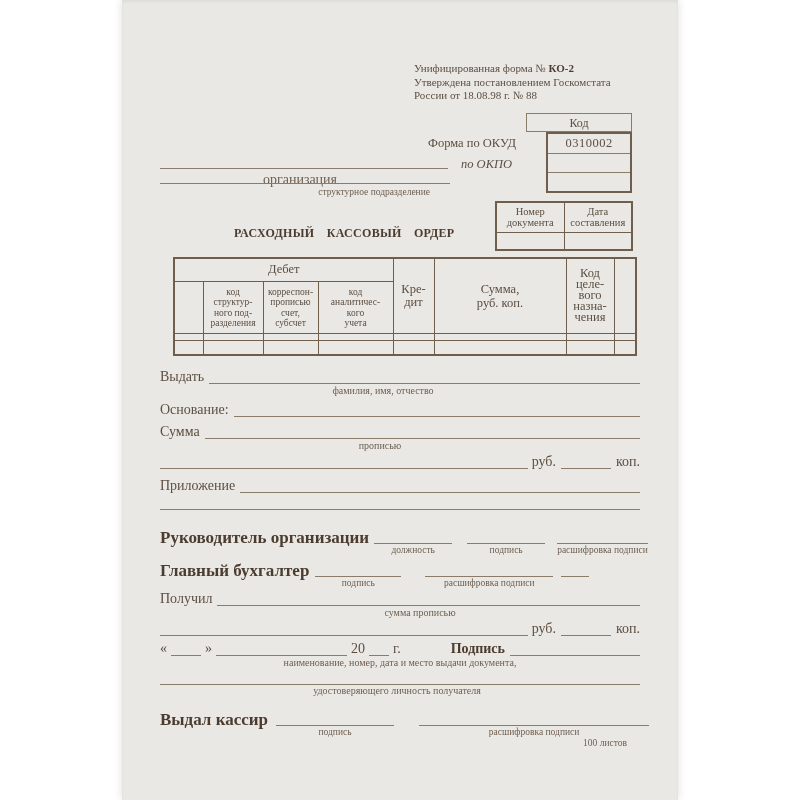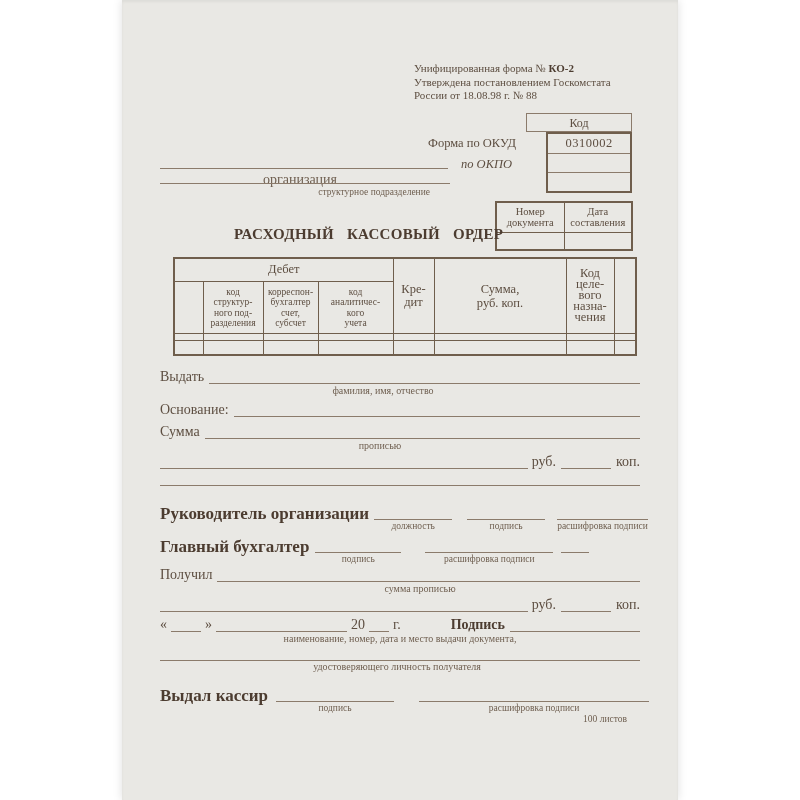--- a/index.html
+++ b/index.html
@@ -43,21 +43,21 @@
   .org-cap{position:absolute;left:55px;top:61px;width:170px;text-align:center;font-size:14px;color:var(--cap);}
   .sub-line{position:absolute;left:0;top:63px;width:290px;height:10px;border-bottom:1px solid var(--line);}
   .sub-cap{position:absolute;left:100px;top:76px;width:170px;text-align:right;font-size:9.5px;color:var(--cap);}
 
   
   .sec-docnum{position:relative;height:58px;}
   .doc-table{position:absolute;top:2px;right:7px;border-collapse:collapse;border:2px solid var(--line-dark);}
   .doc-table td{border:1px solid var(--line-dark);text-align:center;vertical-align:middle;}
   .doc-th{width:68px;height:31px;font-size:10.5px;line-height:11.5px;white-space:pre-line;}
   .doc-empty{height:17px;}
-  .form-title{position:absolute;left:74px;top:27px;font-size:15px;font-weight:bold;
+  .form-title{position:absolute;left:74px;top:27px;font-size:12px;font-weight:bold;
     color:var(--ink-bold);letter-spacing:.3px;word-spacing:9px;white-space:nowrap;}
 
   
   .main-table{border-collapse:collapse;border:2px solid var(--line-dark);
     margin-left:13px;width:462px;table-layout:fixed;}
   .main-table td{border:1px solid var(--line-dark);text-align:center;vertical-align:middle;
     padding:0;white-space:pre-line;overflow:hidden;}
   .row-debit td{height:24px;font-size:12.5px;}
   .row-sub td{height:52px;font-size:9.5px;line-height:10.5px;}
   .credit-cell{font-size:11.5px;line-height:13px;}
@@ -157,21 +157,21 @@
 чения</td>
         <td rowspan="2"></td>
       </tr>
       <tr class="row-sub">
         <td></td>
         <td>код
 структур-
 ного под-
 разделения</td>
         <td>корреспон-
-бухгалтер
+прописью
 счет,
 субсчет</td>
         <td>код
 аналитичес-
 кого
 учета</td>
       </tr>
       <tr class="row-thin">
         <td></td>
             <td></td>
@@ -212,20 +212,24 @@
     </div>
     <div class="caprow"><span class="off" style="left:-20px">прописью</span></div>
 
     <div class="frow" style="margin-top:3px">
       <span class="ln" style="margin-left:0"></span>
       <span class="rlbl">руб.</span>
       <span class="ln2"></span>
       <span>коп.</span>
     </div>
 
+    <div class="frow" style="margin-top:8px">
+      <span>Приложение</span>
+        <span class="ln"></span>
+    </div>
 
     <div class="spacer-line" style="margin-top:15px"></div>
 
     <div class="sigrow" style="margin-top:20px">
       <span class="slbl">Руководитель организации</span>
       <span class="seg" style="width:78px;margin-left:5px">
         <span class="sl"></span>
         <span class="sc">должность</span>
       </span>
       <span class="seg" style="width:78px;margin-left:15px">

